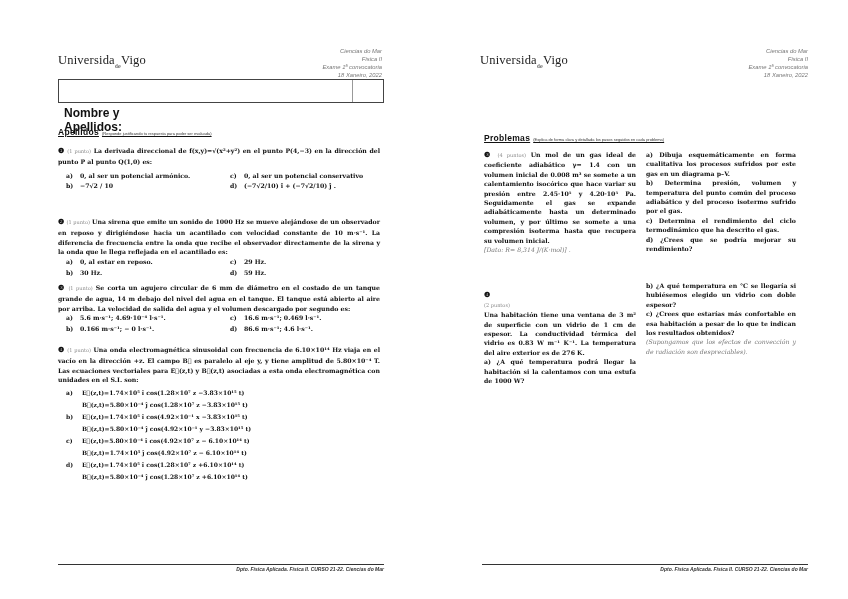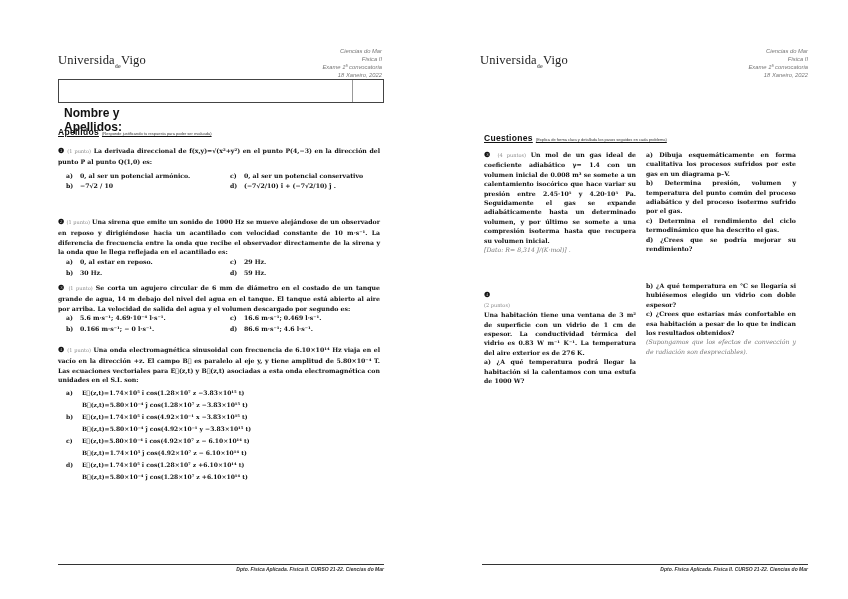--- a/index.html
+++ b/index.html
@@ -120,21 +120,21 @@
 <div class="page right">
   <div class="logo" style="left:56px;">Universida<sub>de</sub>Vigo</div>
   <div class="hdr-meta" style="right:40px;">
     <div>Ciencias do Mar</div>
     <div>Física II</div>
     <div>Exame 1ª convocatoria</div>
     <div>18 Xaneiro, 2022</div>
   </div>
 
   <div class="sec-title" style="left:60px; top:133px;">
-    <span>Cuestiones</span><span class="note">(Explica de forma clara y detallada los pasos seguidos en cada problema)</span>
+    <span>Problemas</span><span class="note">(Explica de forma clara y detallada los pasos seguidos en cada problema)</span>
   </div>
 
   <div class="q" style="left:60px; top:150px; width:152px; line-height:9.4px;">
     <span class="num">❸</span>
     <span class="pts">(4 puntos)</span>
     <span>Un mol de un gas ideal de coeficiente adiabático γ= 1.4 con un volumen inicial de 0.008 m³ se somete a un calentamiento isocórico que hace variar su presión entre 2.45·10⁵ y 4.20·10⁵ Pa. Seguidamente el gas se expande adiabáticamente hasta un determinado volumen, y por último se somete a una compresión isoterma hasta que recupera su volumen inicial.</span>
     <div class="datum">[Dato: R= 8,314 J/(K·mol)] .</div>
   </div>
   <div class="q" style="left:222px; top:150px; width:150px; line-height:9.4px; white-space:pre-line;">a) Dibuja esquemáticamente en forma cualitativa los procesos sufridos por este gas en un diagrama p–V.
 b) Determina presión, volumen y temperatura del punto común del proceso adiabático y del proceso isotermo sufrido por el gas.

